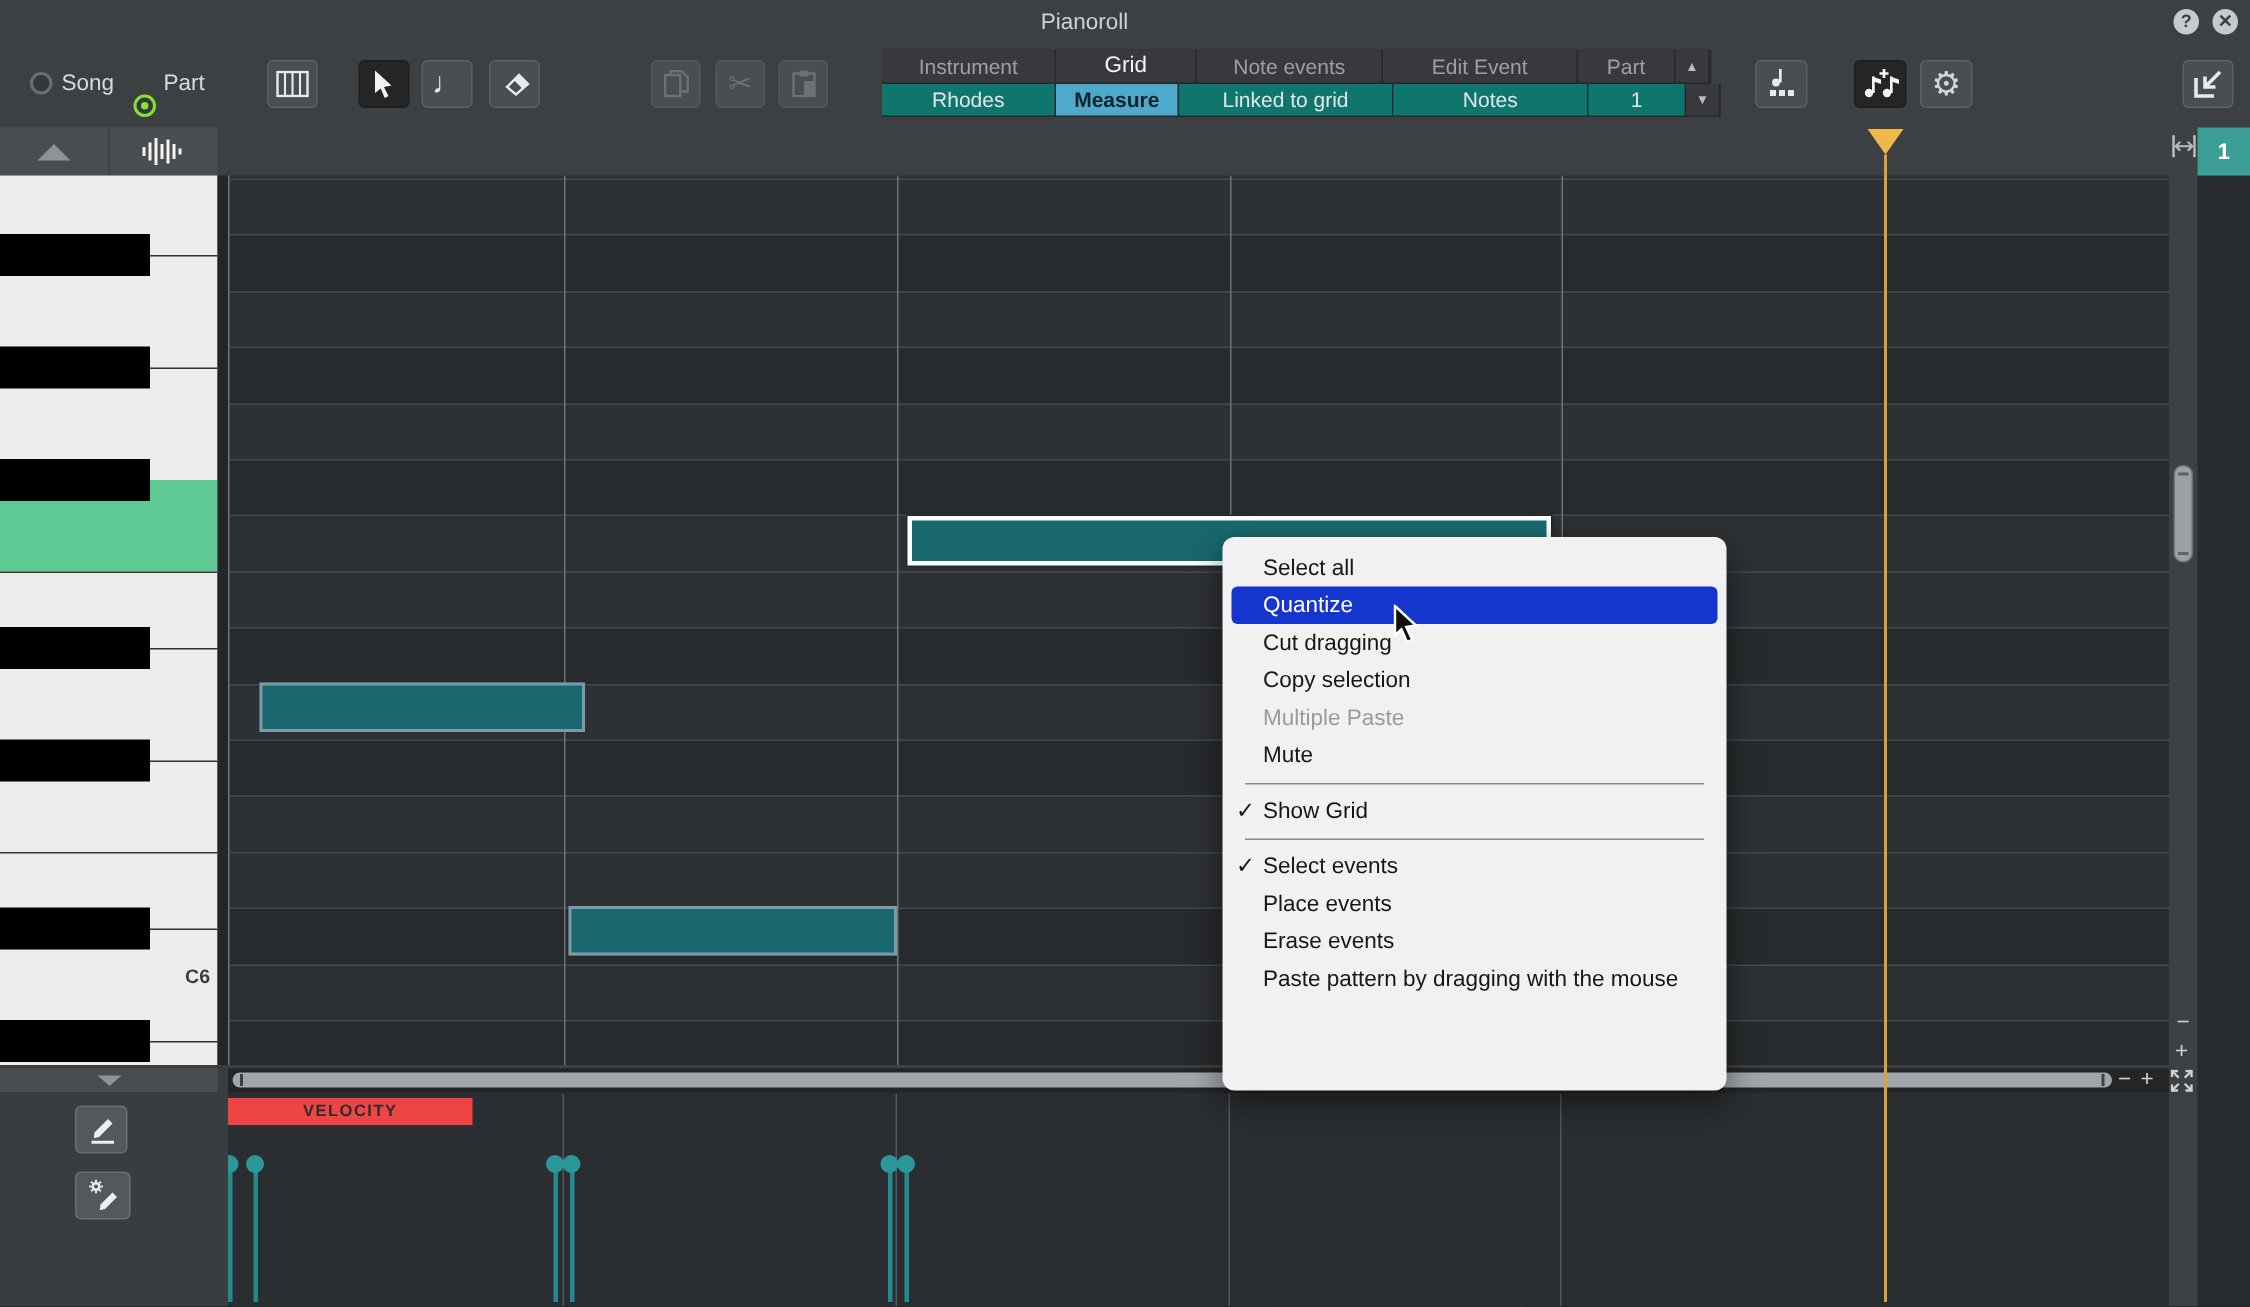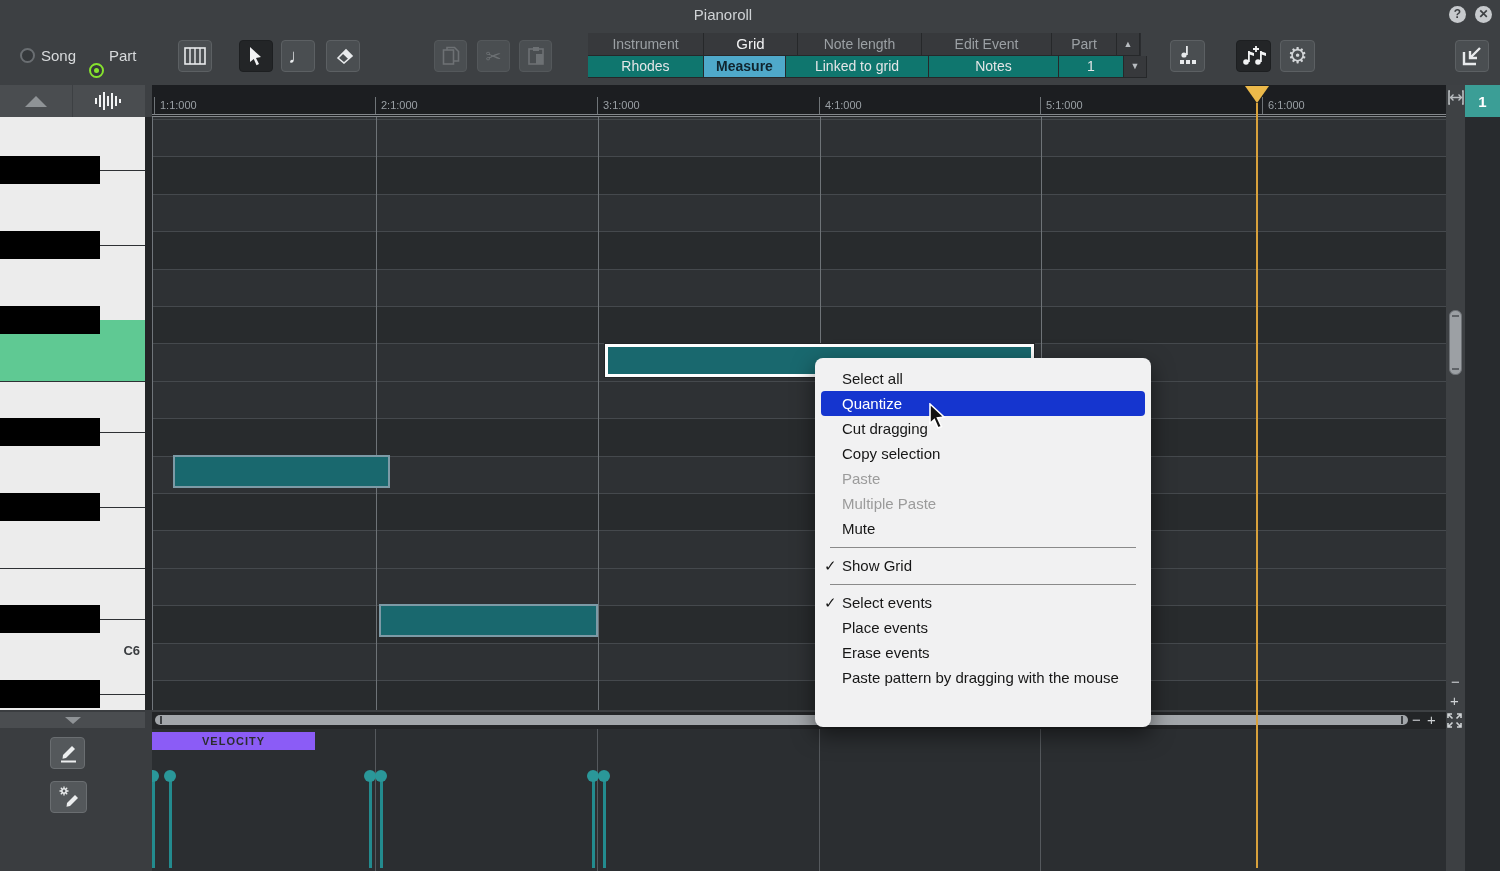--- a/index.html
+++ b/index.html
@@ -69,21 +69,21 @@
   #down-row .tri-down { border-left-width:8px; border-right-width:8px; border-top-width:7px; }
   .pencil-btn { background:#54585b; border:1px solid #6a6e71; border-radius:4px; color:#eceeef; display:flex; align-items:center; justify-content:center; }
   #scroll-row { left:152px; top:712px; width:1294px; height:17px; background:#232527; }
   #h-scrollbar { left:3px; top:3px; width:1253px; height:10px; background:#a2a6aa; border-radius:5px; }
   #h-scrollbar::before { content:""; position:absolute; left:5px; top:1px; width:2px; height:8px; background:#3d4043; }
   #h-scrollbar::after { content:""; position:absolute; right:5px; top:1px; width:2px; height:8px; background:#3d4043; }
   .zoom-glyph { color:#cfd2d5; font-size:15px; line-height:15px; }
 
   
   #velocity { left:152px; top:729px; width:1294px; height:142px; background:#2b2e31; overflow:hidden; }
-  #velocity-label { left:0; top:3px; width:163px; height:18px; background:#8b5cf6; color:#2b2d30; font-size:11px; font-weight:bold; letter-spacing:1px; display:flex; align-items:center; justify-content:center; }
+  #velocity-label { left:0; top:3px; width:163px; height:18px; background:#ef4444; color:#2b2d30; font-size:11px; font-weight:bold; letter-spacing:1px; display:flex; align-items:center; justify-content:center; }
   .vel-line { position:absolute; top:0; width:1px; height:100%; background:#55595d; }
   .lolli-stem { position:absolute; width:3px; background:#238b8e; }
   .lolli-head { position:absolute; width:12px; height:12px; border-radius:50%; background:#2a9799; }
 
   
   #context-menu { left:815px; top:358px; width:336px; height:369px; background:#f1f1f2; border-radius:8px; box-shadow:0 8px 22px rgba(0,0,0,0.5); padding:8px 0; z-index:20; }
   .menu-item { position:relative; height:25px; line-height:25px; padding-left:27px; font-size:15px; color:#161616; white-space:nowrap; }
   .menu-item .check { position:absolute; left:9px; }
   .menu-item.disabled { color:#9b9b9b; }
   .menu-item.highlighted { background:#1535cf; color:#fff; margin:0 6px; padding-left:21px; border-radius:4px; }
@@ -144,21 +144,21 @@
         <rect x="2" y="3" width="14" height="15" fill="none" stroke="#6d7174" stroke-width="1.6"></rect>
         <rect x="6" y="1" width="6" height="4" fill="#6d7174"></rect>
         <rect x="9" y="8" width="7" height="10" fill="#6d7174"></rect>
       </svg>
     </div>
 
     <div id="dd-table" class="abs">
       <div class="dd-row" id="dd-headers">
           <div class="dd-cell" style="width: 116px; flex: 0 0 auto;">Instrument</div>
           <div class="dd-cell hdr-sel" style="width: 94px; flex: 0 0 auto;">Grid</div>
-          <div class="dd-cell" style="width: 124px; flex: 0 0 auto;">Note length</div>
+          <div class="dd-cell" style="width: 124px; flex: 0 0 auto;">Note events</div>
           <div class="dd-cell" style="width: 130px; flex: 0 0 auto;">Edit Event</div>
           <div class="dd-cell" style="width: 65px; flex: 0 0 auto;">Part</div>
           <div class="dd-cell dd-arrow" style="width: 23px; flex: 0 0 auto;">▲</div>
         </div>
       <div class="dd-row" id="dd-values">
           <div class="dd-cell val" style="width: 116px; flex: 0 0 auto;">Rhodes</div>
           <div class="dd-cell val val-sel" style="width: 82px; flex: 0 0 auto;">Measure</div>
           <div class="dd-cell val" style="width: 143px; flex: 0 0 auto;">Linked to grid</div>
           <div class="dd-cell val" style="width: 130px; flex: 0 0 auto;">Notes</div>
           <div class="dd-cell val" style="width: 65px; flex: 0 0 auto;">1</div>
@@ -208,34 +208,20 @@
             <line x1="6" y1="4" x2="6" y2="16"></line>
           <line x1="10" y1="1" x2="10" y2="19"></line>
             <line x1="14" y1="5" x2="14" y2="15"></line>
           <line x1="18" y1="2" x2="18" y2="18"></line>
             <line x1="22" y1="5" x2="22" y2="15"></line>
           <line x1="26" y1="8" x2="26" y2="12"></line>
         </g>
       </svg>
     </div>
   </div>
-  <div id="ruler" class="abs">
-      <div class="ruler-tick" style="left: 2px;"></div>
-      <div class="ruler-label" style="left: 8px;">1:1:000</div>
-      <div class="ruler-tick" style="left: 223px;"></div>
-      <div class="ruler-label" style="left: 229px;">2:1:000</div>
-      <div class="ruler-tick" style="left: 445px;"></div>
-      <div class="ruler-label" style="left: 451px;">3:1:000</div>
-      <div class="ruler-tick" style="left: 667px;"></div>
-      <div class="ruler-label" style="left: 673px;">4:1:000</div>
-      <div class="ruler-tick" style="left: 888px;"></div>
-      <div class="ruler-label" style="left: 894px;">5:1:000</div>
-      <div class="ruler-tick" style="left: 1110px;"></div>
-      <div class="ruler-label" style="left: 1116px;">6:1:000</div>
-    </div>
   <div id="right-strip" class="abs"></div>
   <div id="right-col" class="abs"></div>
   <div class="abs" style="left:1448px; top:90px;">
     <svg width="16" height="15" viewBox="0 0 16 15">
       <path d="M2 1 H1 V14 H2 M14 1 H15 V14 H14" fill="none" stroke="#b9bdc0" stroke-width="1.6"></path>
       <path d="M3.5 7.5 H12.5 M5.5 4.5 L2.5 7.5 L5.5 10.5 M10.5 4.5 L13.5 7.5 L10.5 10.5" fill="none" stroke="#b9bdc0" stroke-width="1.4"></path>
     </svg>
   </div>
   <div id="part-badge" class="abs">1</div>
   <div id="v-thumb" class="abs"></div>
@@ -352,21 +338,20 @@
       <div class="lolli-head" style="left: 435px; top: 41px;"></div>
       <div class="lolli-stem" style="left: 451px; top: 47px; height: 92px;"></div>
       <div class="lolli-head" style="left: 446px; top: 41px;"></div>
     </div>
 
   <div id="context-menu" class="abs">
       <div class="menu-item">Select all</div>
       <div class="menu-item highlighted">Quantize</div>
       <div class="menu-item">Cut dragging</div>
       <div class="menu-item">Copy selection</div>
-      <div class="menu-item disabled">Paste</div>
       <div class="menu-item disabled">Multiple Paste</div>
       <div class="menu-item">Mute</div>
       <div class="menu-sep"></div>
       <div class="menu-item"><span class="check">✓</span>Show Grid</div>
       <div class="menu-sep"></div>
       <div class="menu-item"><span class="check">✓</span>Select events</div>
       <div class="menu-item">Place events</div>
       <div class="menu-item">Erase events</div>
       <div class="menu-item">Paste pattern by dragging with the mouse</div>
     </div>

